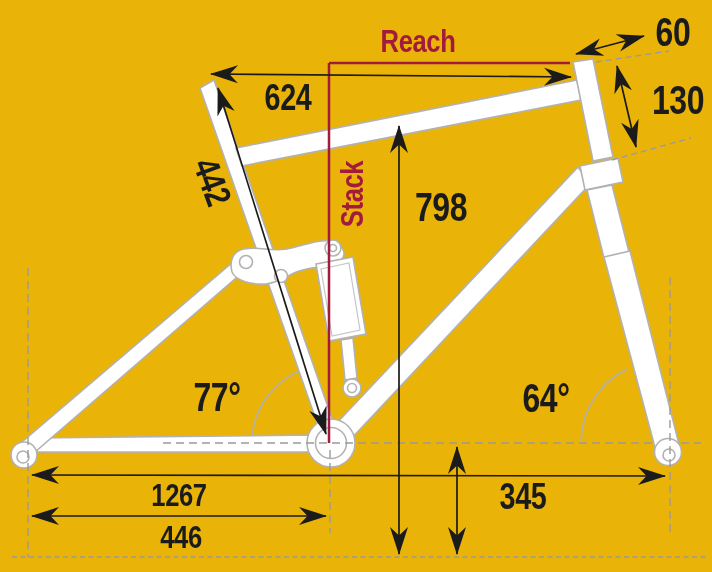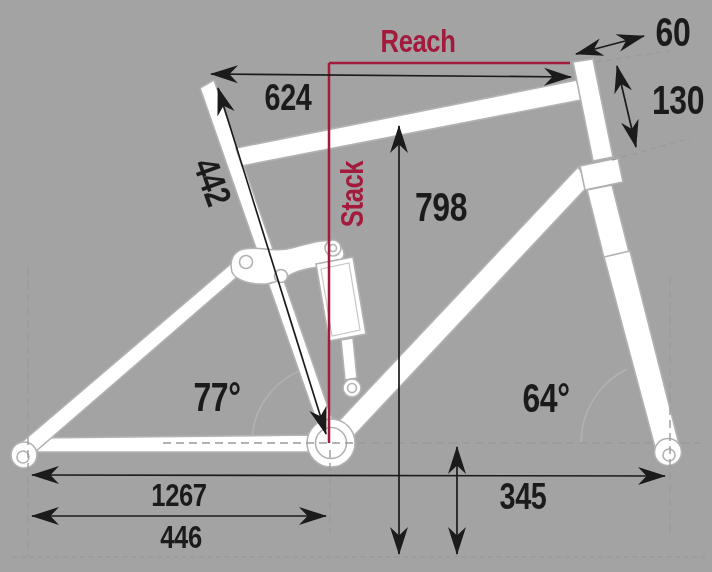--- a/index.html
+++ b/index.html
@@ -1,17 +1,17 @@
 <!DOCTYPE html>
 <html><head>
 <meta charset="utf-8">
 <style>
   html,body{margin:0;padding:0;background:#ffffff;}
   #canvas{
-    position:relative;width:712px;height:572px;background:#a3a3a3;overflow:hidden;
+    position:relative;width:712px;height:572px;background:#eab308;overflow:hidden;
     font-family:"Liberation Sans",sans-serif;
   }
   #canvas svg{position:absolute;left:0;top:0;}
   .lbl{
     position:absolute;white-space:nowrap;color:#1b1b1b;font-weight:700;
     transform:translate(-50%,-50%) scaleX(0.8);
     letter-spacing:-0.5px;line-height:1;
   }
   .sz32{font-size:32px;} .sz36{font-size:36px;} .sz40{font-size:40px;}
   .red{color:#a21a3c;}

